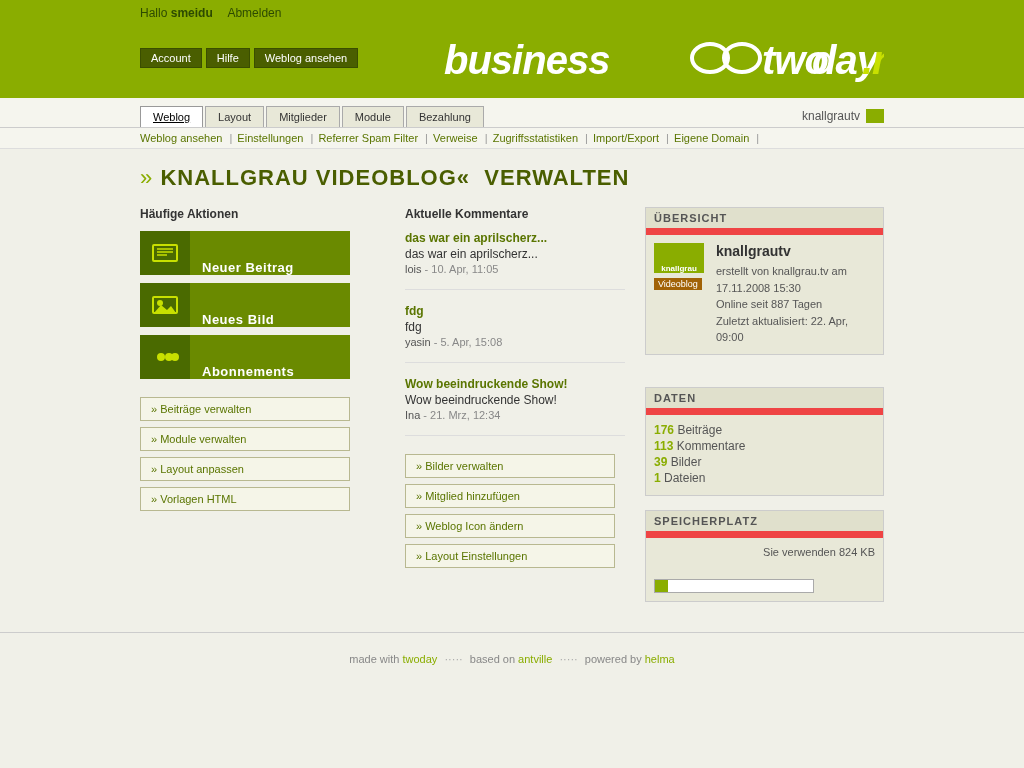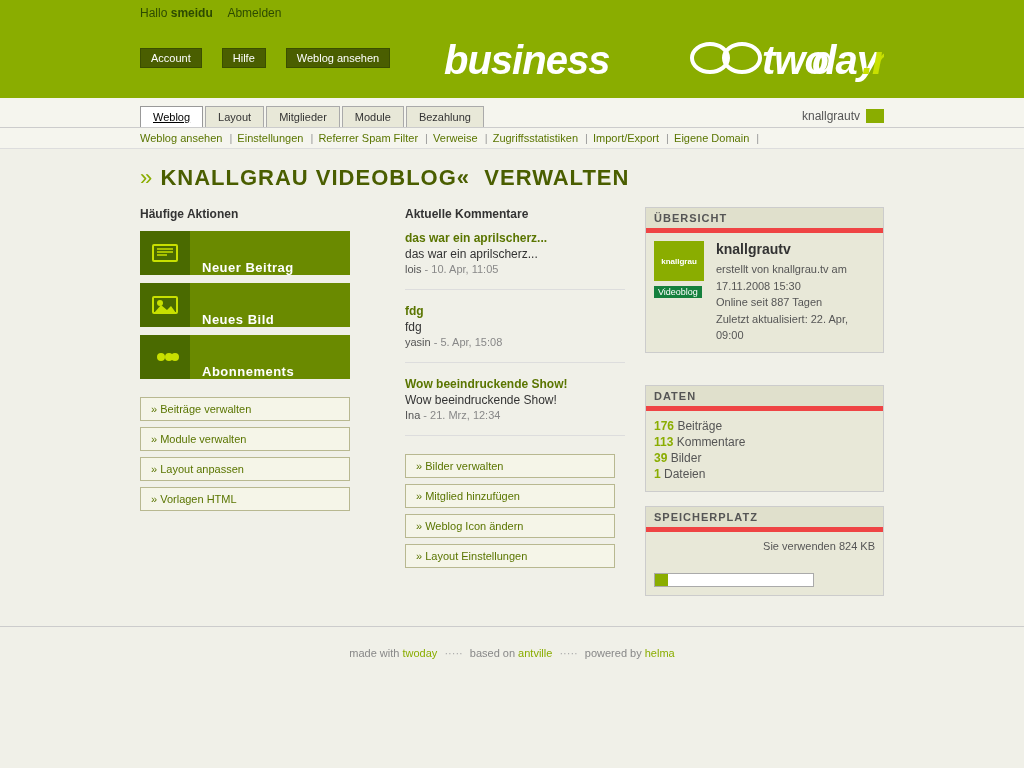--- a/index.html
+++ b/index.html
@@ -19,21 +19,21 @@
     #header-top .hallo { color: #2d4a00; }
     #header-top .username { font-weight: bold; color: #2d4a00; }
     #header-top .abmelden { color: #2d4a00; text-decoration: none; margin-left: 8px; }
 
     #header-nav {
       padding: 4px 140px 10px 140px;
       display: flex;
       align-items: center;
       justify-content: space-between;
     }
-    #header-buttons { display: flex; gap: 20px; }
+    #header-buttons { display: flex; gap: 4px; }
     .header-btn {
       background: #4a5e00;
       color: #fff;
       border: 1px solid #3a4e00;
       padding: 3px 10px;
       font-size: 11px;
       cursor: pointer;
       text-decoration: none;
       display: inline-block;
     }
@@ -214,47 +214,47 @@
       padding: 0;
       margin-bottom: 14px;
     }
     .overview-header {
       font-size: 11px;
       font-weight: bold;
       color: #555;
       letter-spacing: 1px;
       text-transform: uppercase;
       padding: 4px 8px;
-      border-bottom: 5px solid #ef4444;
+      border-bottom: 7px solid #ef4444;
       background: #e0e0cc;
     }
     .overview-content {
       padding: 8px;
       display: flex;
       align-items: flex-start;
       gap: 8px;
     }
     .blog-thumb {
       width: 54px;
       flex-shrink: 0;
     }
     .blog-thumb-img {
       width: 50px;
-      height: 40px;
+      height: 30px;
       background: #8aad00;
       display: flex;
-      align-items: center;
+      align-items: flex-end;
       justify-content: center;
       font-size: 9px;
       color: #fff;
       font-weight: bold;
       margin-bottom: 3px;
     }
     .blog-badge {
-      background: #15803d;
+      background: #a16207;
       color: #fff;
       font-size: 9px;
       padding: 1px 4px;
       display: inline-block;
     }
     .blog-info { font-size: 11px; }
     .blog-info .blog-title-name {
       font-size: 14px;
       font-weight: bold;
       color: #333;

